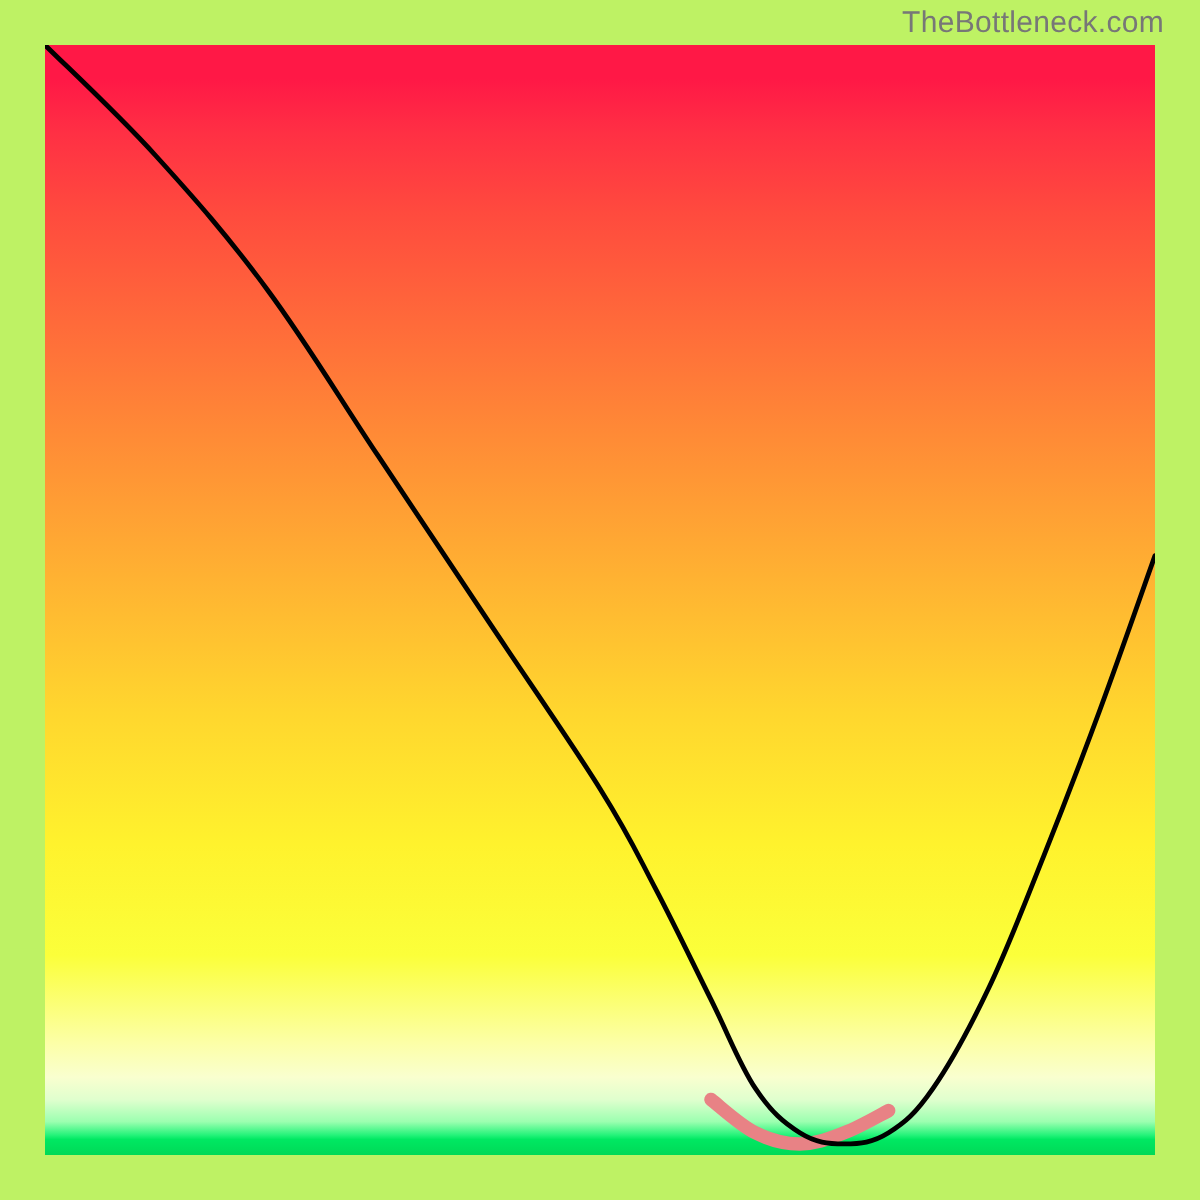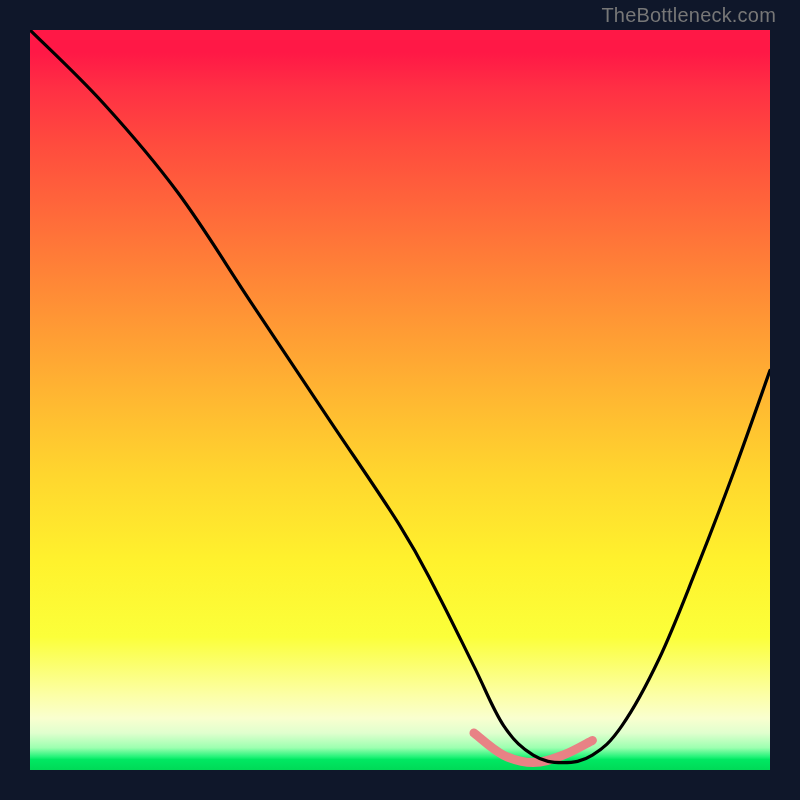--- a/index.html
+++ b/index.html
@@ -10,21 +10,21 @@
     background: #000;
     overflow: hidden;
     font-family: -apple-system, BlinkMacSystemFont, "Segoe UI", Arial, sans-serif;
   }
   .frame {
     position: absolute;
     top: 0;
     left: 0;
     width: 800px;
     height: 800px;
-    background: #0f172a;
+    background: #bef264;
   }
   .plot {
     position: absolute;
     left: 30px;
     top: 30px;
     width: 740px;
     height: 740px;
     overflow: hidden;
   }
   .grad {

